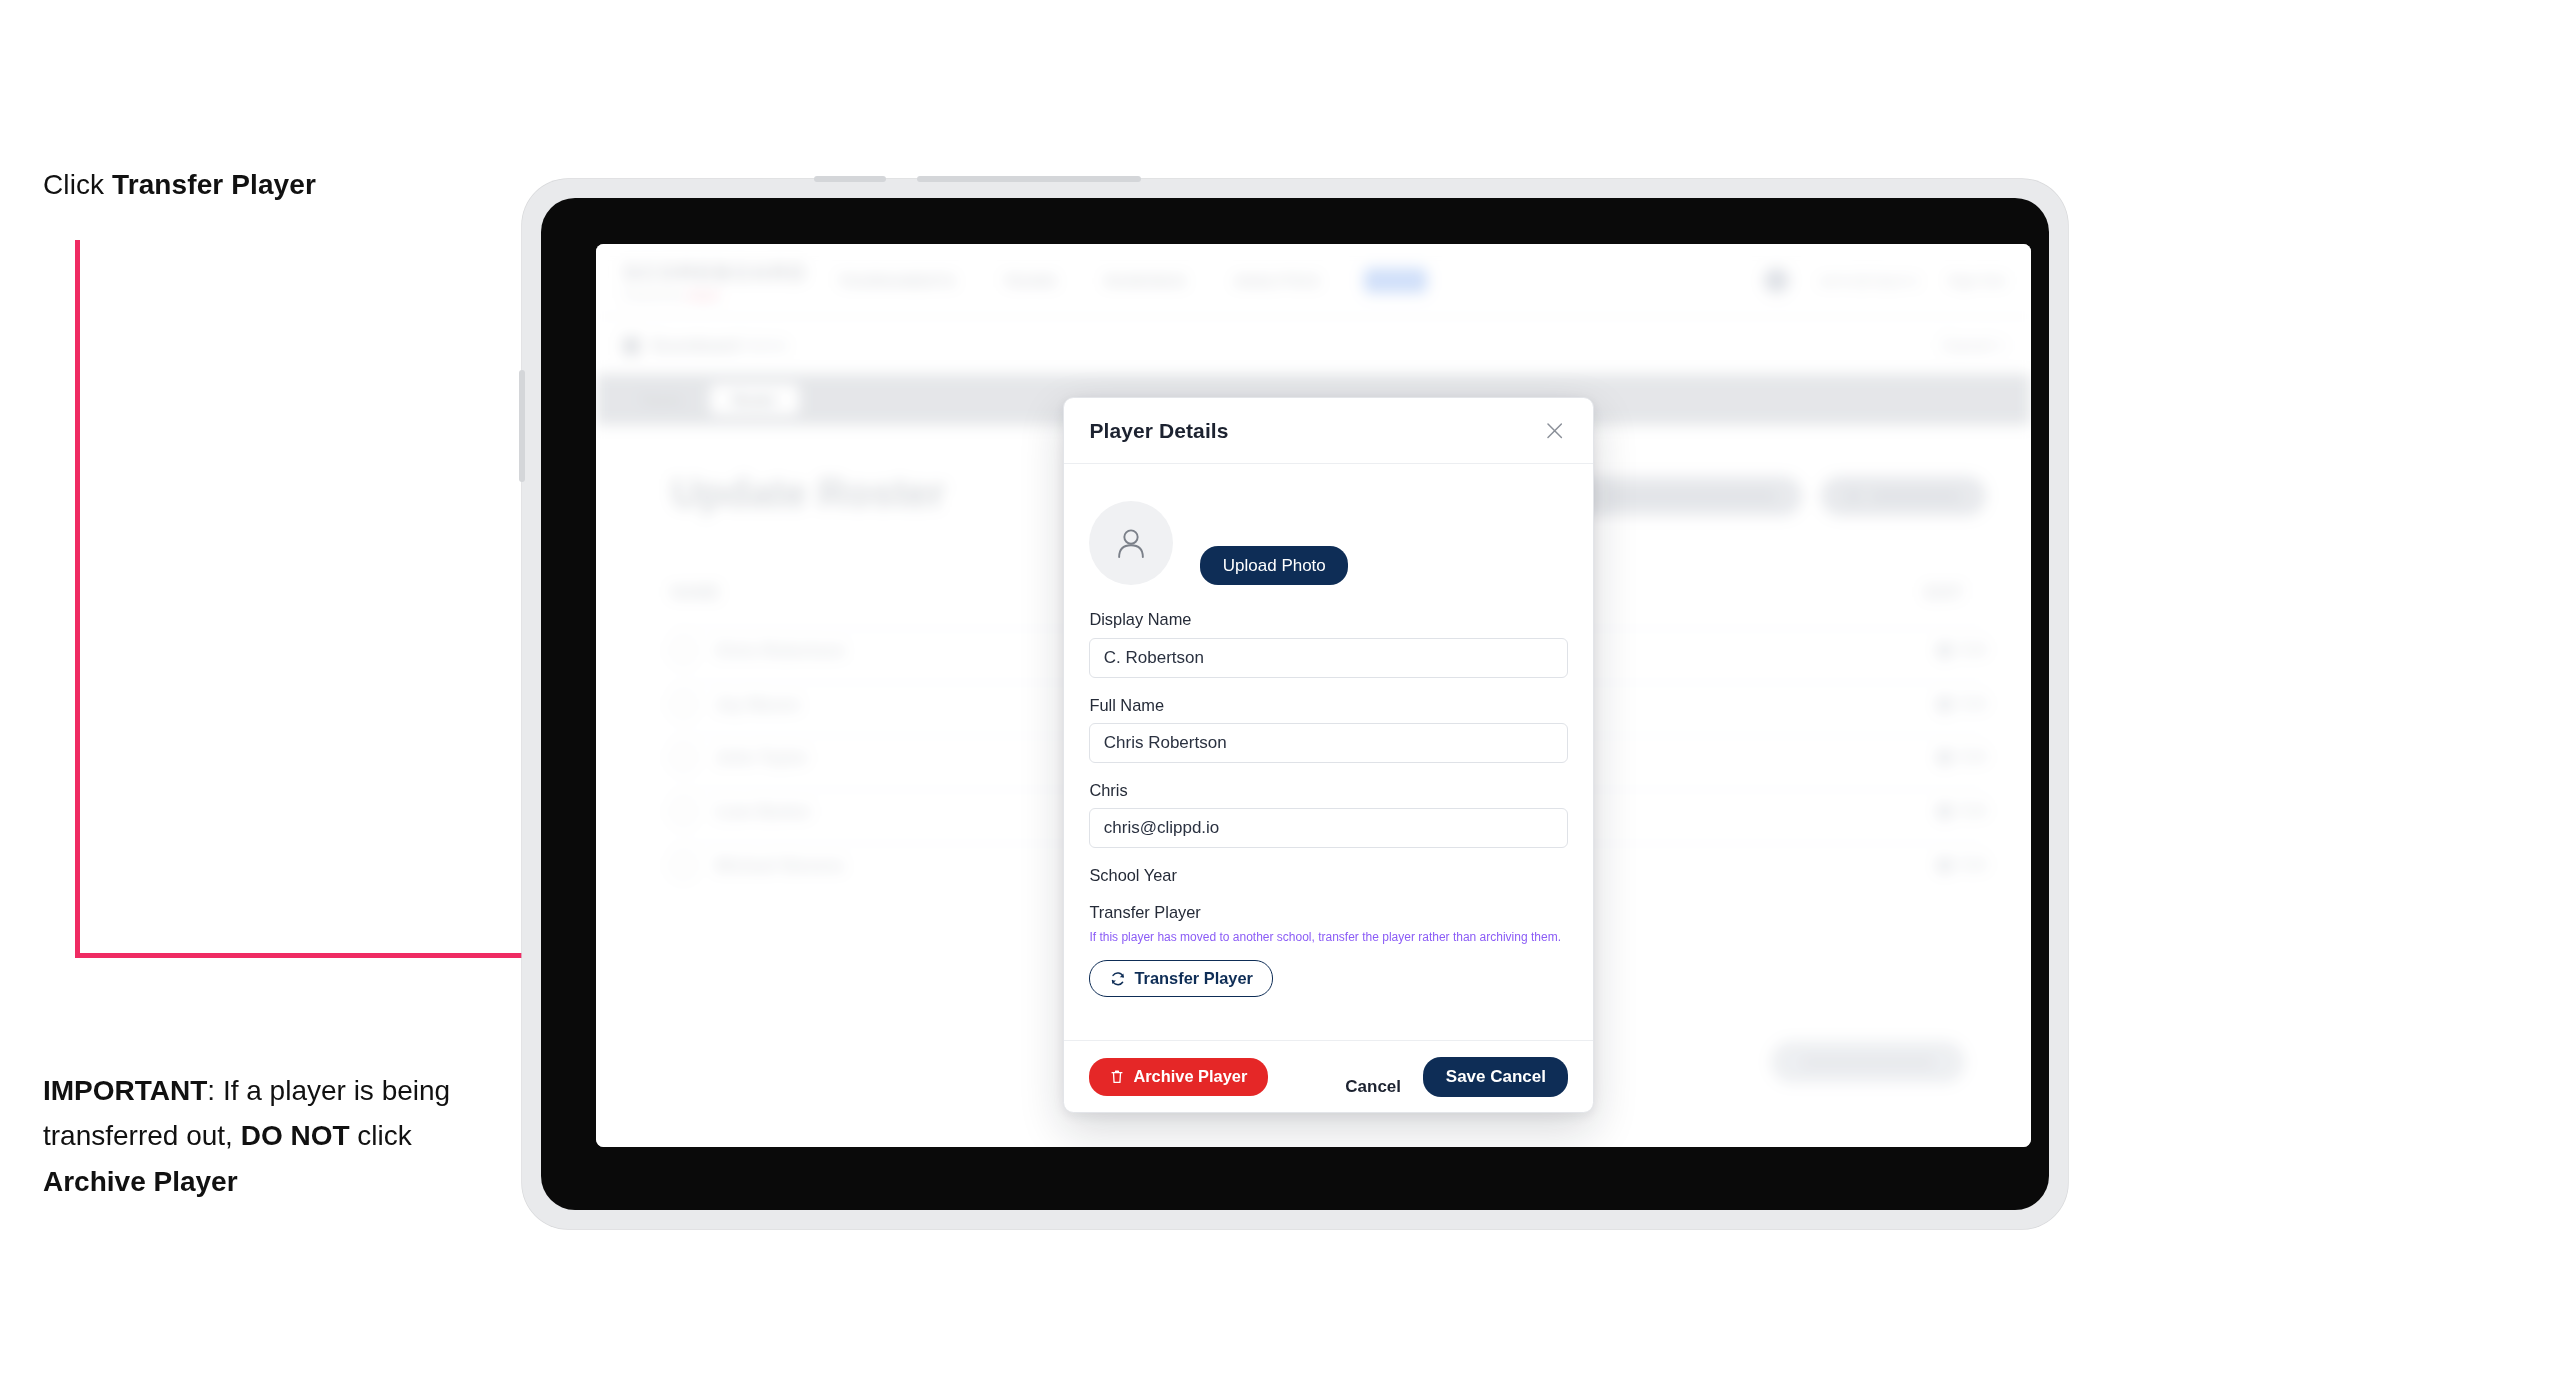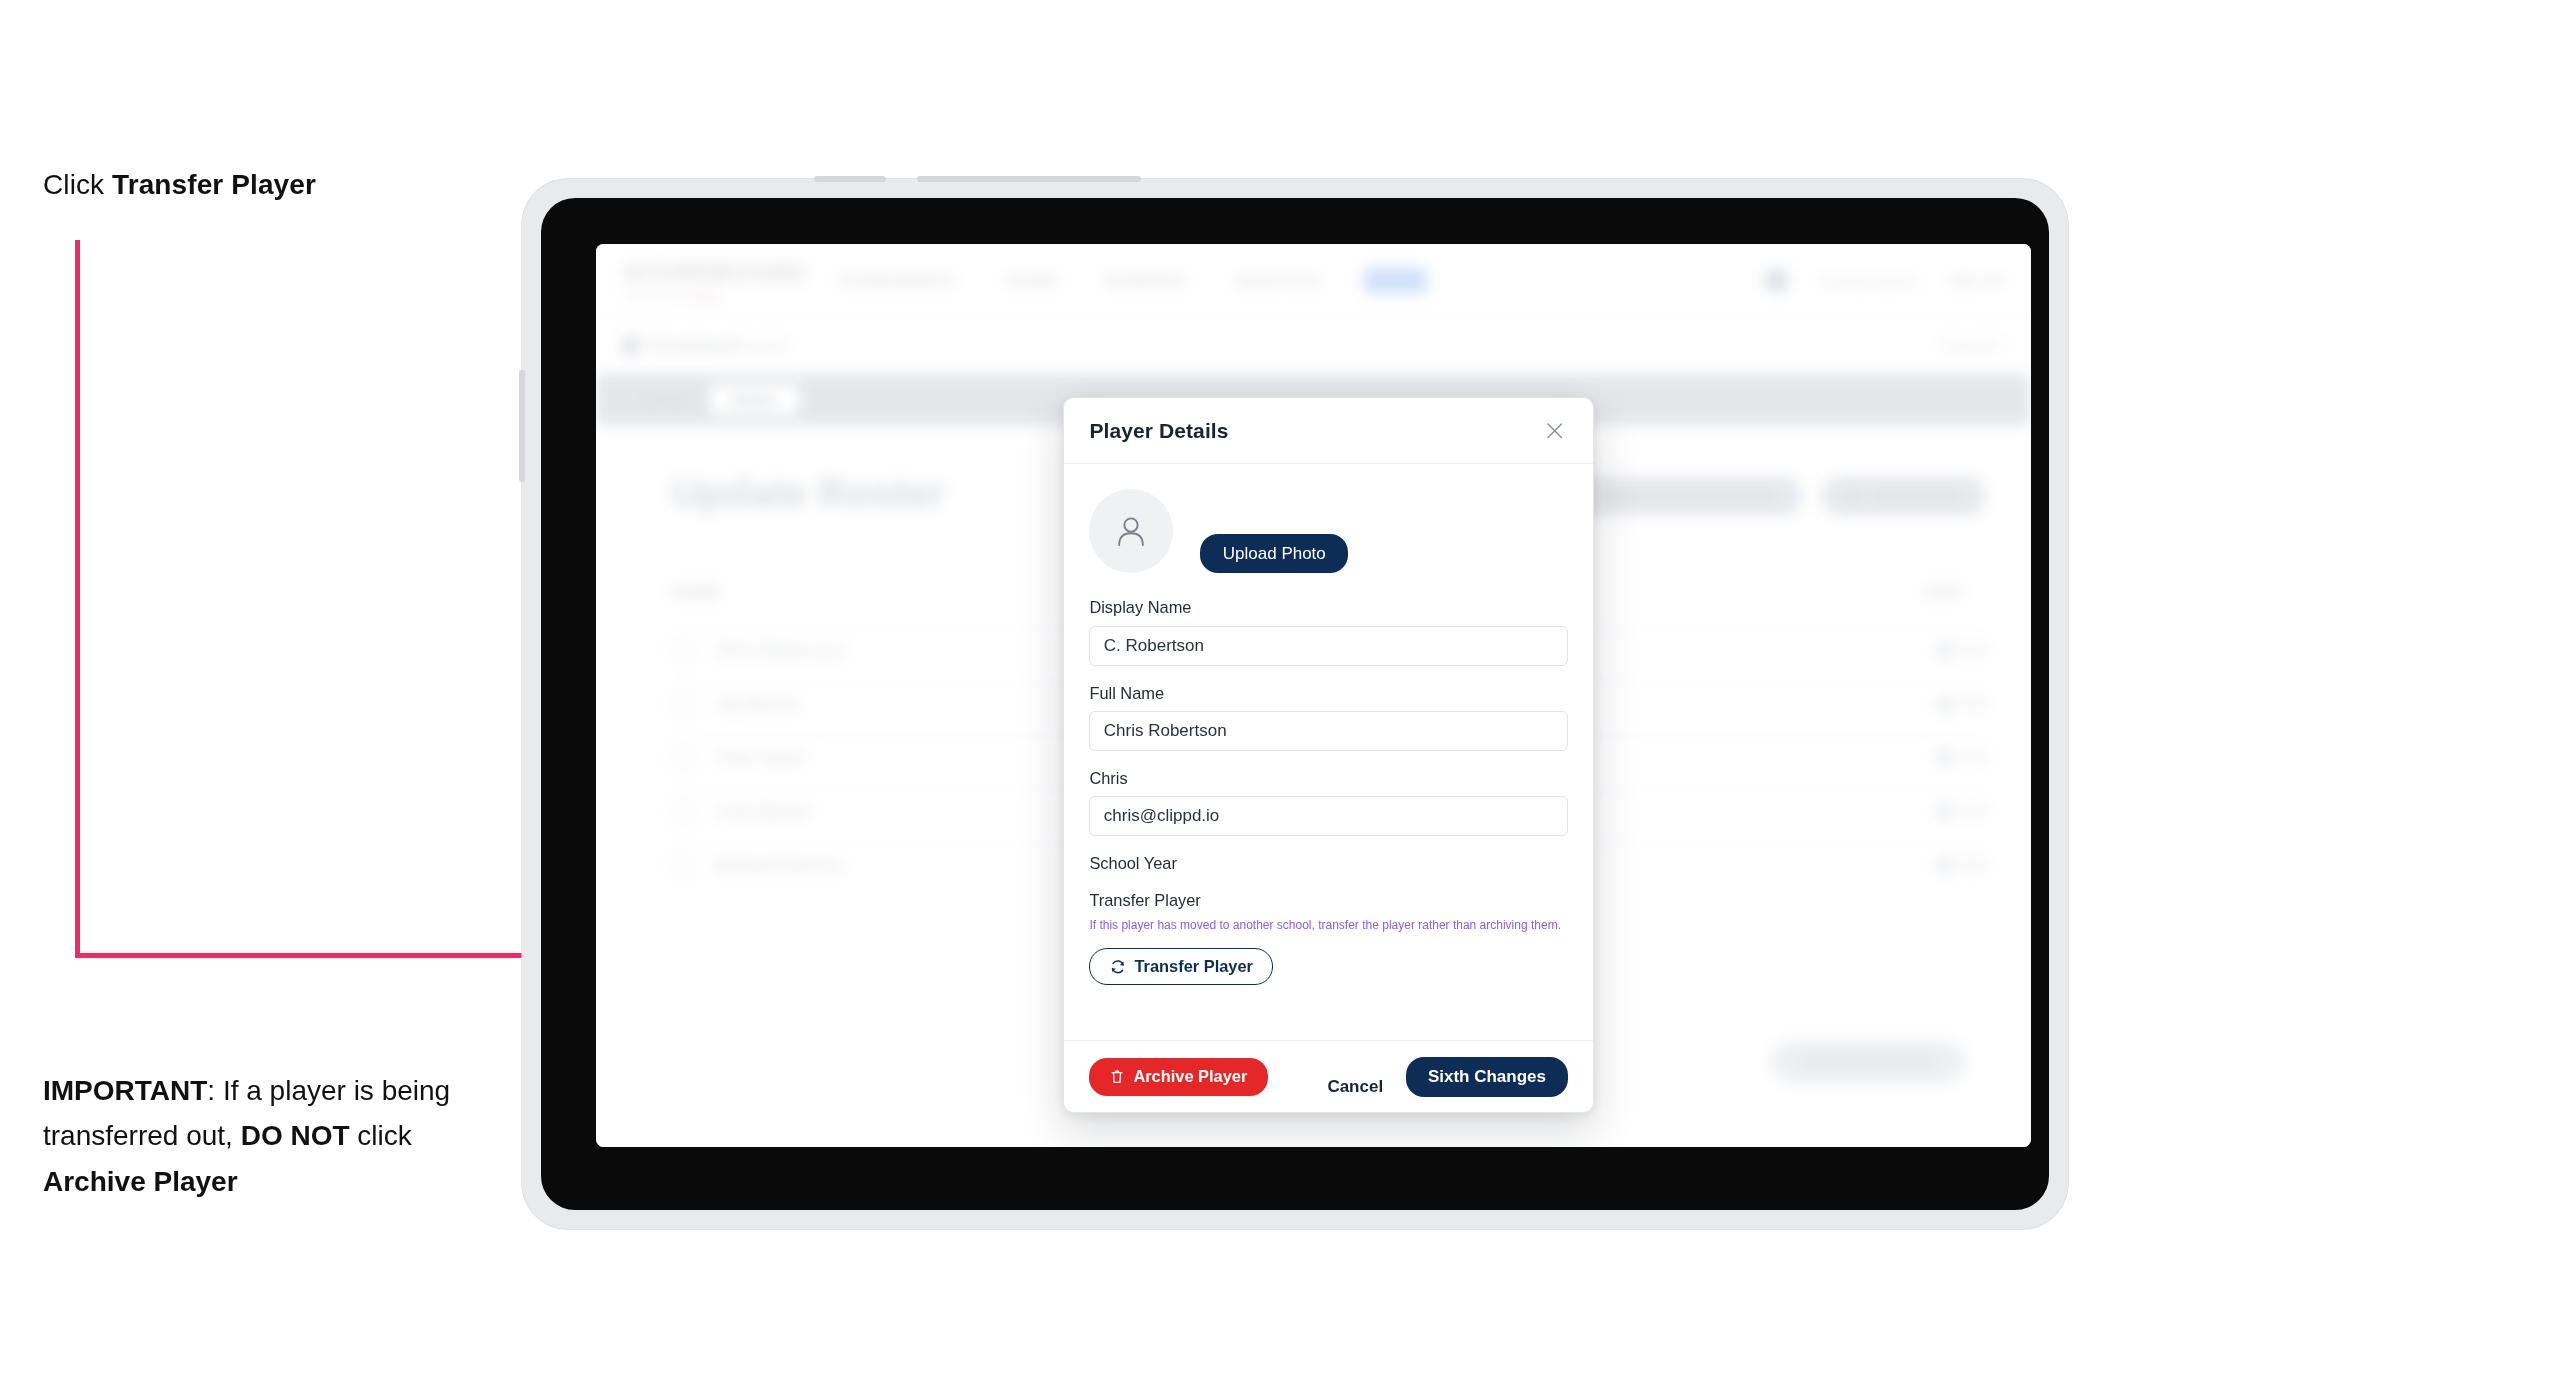--- a/index.html
+++ b/index.html
@@ -154,21 +154,21 @@
 
   .scrim { position:absolute; inset:0; background: rgba(255,255,255,.42); }
 
   
   .modal {
     position:absolute; left:467px; top:153px;
     width: 531px; height: 716px;
     background:#fff; border-radius: 10.4px;
     border: 0.7px solid #e3e5e9;
     box-shadow: 0 16.4px 45px rgba(20,25,40,.16), 0 3px 10.4px rgba(20,25,40,.08);
-    display:flex; flex-direction:column; overflow:hidden;
+    display:flex; flex-direction:column; overflow:hidden;gap:12px;
   }
   .modal-head {
     height: 66px; display:flex; align-items:center; padding: 0 25px;
     border-bottom: 0.7px solid #eceef1;
   }
   .modal-title { font-size: 21px; color:#1c2230; font-weight:600; letter-spacing:0.1px; }
   .modal-close {
     margin-left:auto; width:28px; height:28px;
     display:flex; align-items:center; justify-content:center; cursor:pointer;
   }
@@ -422,21 +422,21 @@
             <button class="archive-btn">
               <svg width="14" height="15.7" viewBox="0 0 20 22">
                 <path d="M3 5 H17" stroke="#fff" stroke-width="1.9" stroke-linecap="round"></path>
                 <path d="M8 5 V3 H12 V5" fill="none" stroke="#fff" stroke-width="1.9" stroke-linejoin="round"></path>
                 <path d="M5 5 L5.8 19 H14.2 L15 5" fill="none" stroke="#fff" stroke-width="1.9" stroke-linejoin="round"></path>
               </svg>
               <span>Archive Player</span>
             </button>
             <div class="foot-right">
               <button class="cancel-btn">Cancel</button>
-              <button class="save-btn">Sixth Changes</button>
+              <button class="save-btn">Save Cancel</button>
             </div>
           </div>
 
         </div>
 
       </div>
     </div>
   </div>
 
 </div>

